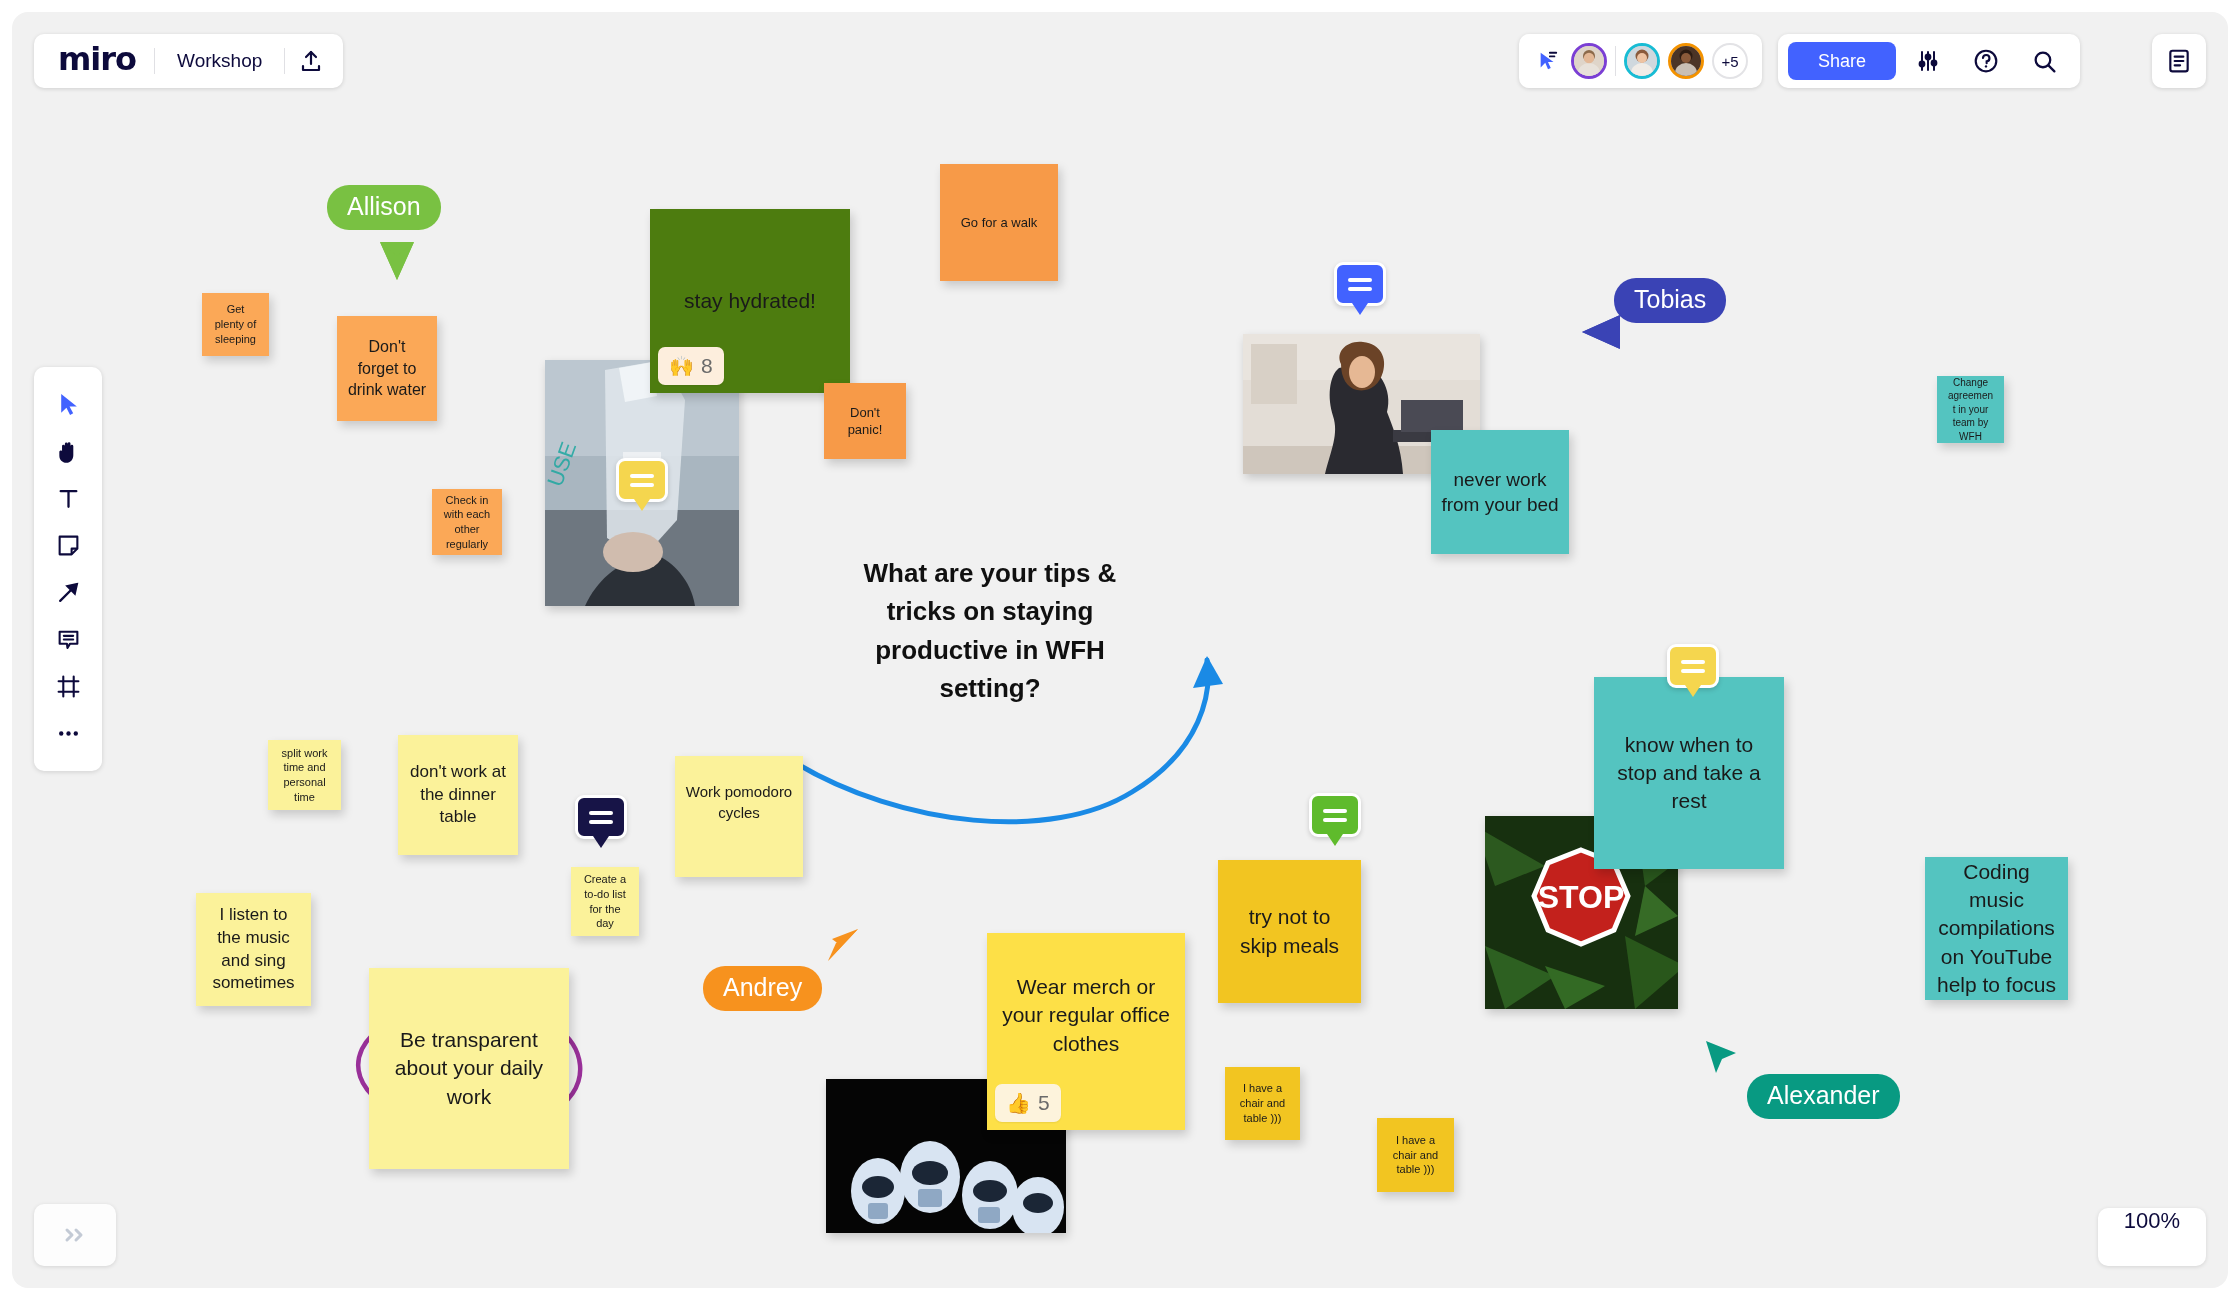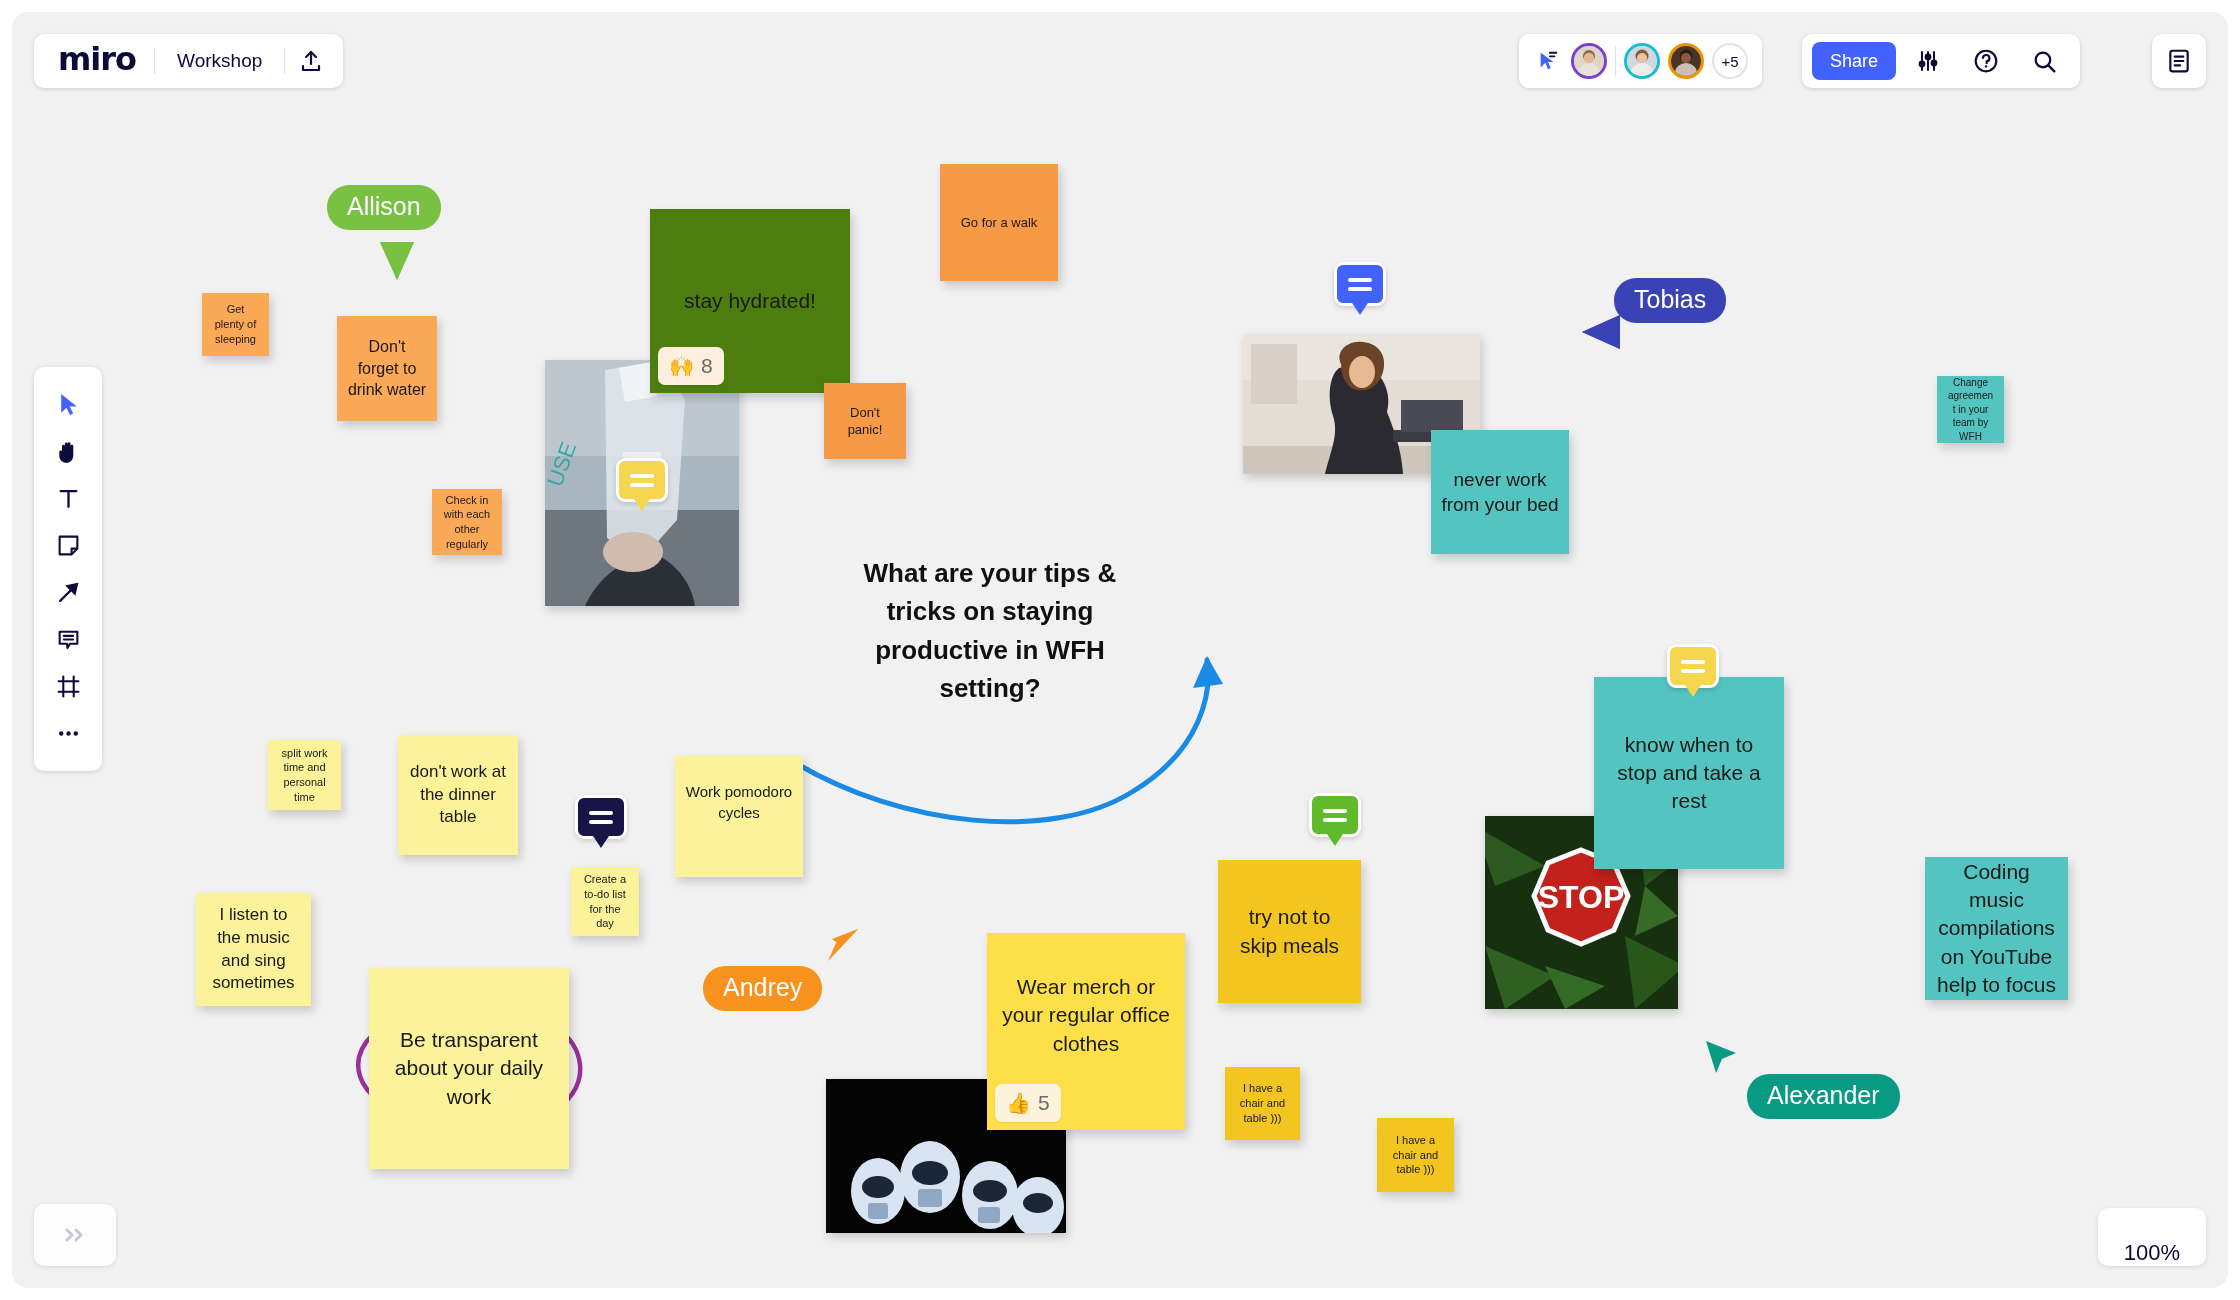--- a/index.html
+++ b/index.html
@@ -56,21 +56,21 @@
                  display:flex; align-items:center; justify-content:center;
                  font-size: 15px; color:#0d0a3c; background:#fff; }
   #topbar-actions {
     position: absolute; right: 148px; top: 22px;
     height: 54px; background: #ffffff; border-radius: 10px;
     box-shadow: 0 1px 4px rgba(0,0,0,.14);
     display: flex; align-items: center; gap: 6px; padding: 0 10px; z-index: 60;
   }
   #share-btn {
     background: #4262ff; color: #fff; border: none;
-    border-radius: 8px; height: 38px; padding: 0 18px;
+    border-radius: 8px; height: 38px; padding: 0 30px;
     font-size: 18px; font-family: "Liberation Sans", sans-serif;
     cursor: pointer;
   }
   #topbar-right {
     position: absolute; right: 22px; top: 22px;
     width: 54px; height: 54px; background: #ffffff; border-radius: 10px;
     box-shadow: 0 1px 4px rgba(0,0,0,.14);
     display: flex; align-items: center; justify-content: center; z-index: 60;
   }
 
@@ -91,21 +91,21 @@
     background: #fdfdfd;
     box-shadow: 0 1px 4px rgba(0,0,0,.12);
     display:flex; align-items:center; justify-content:center; z-index: 60;
     color: #b9c0cc; font-size: 20px; font-weight: bold; letter-spacing: -2px;
   }
   
   #zoom-indicator {
     position: absolute; right: 22px; bottom: 22px;
     height: 58px; min-width: 108px; border-radius: 10px;
     background: #ffffff; box-shadow: 0 1px 4px rgba(0,0,0,.12);
-    display:flex; align-items:flex-end; justify-content:center; z-index: 60;
+    display:flex; align-items:flex-start; justify-content:center; z-index: 60;
     font-size: 22px; color: #0d0a3c;
   }
 
   
   .note {
     position: absolute;
     display: flex; align-items: center; justify-content: center;
     text-align: center;
     color: #1a1a1a;
     box-shadow: 3px 5px 9px rgba(0,0,0,.17);

